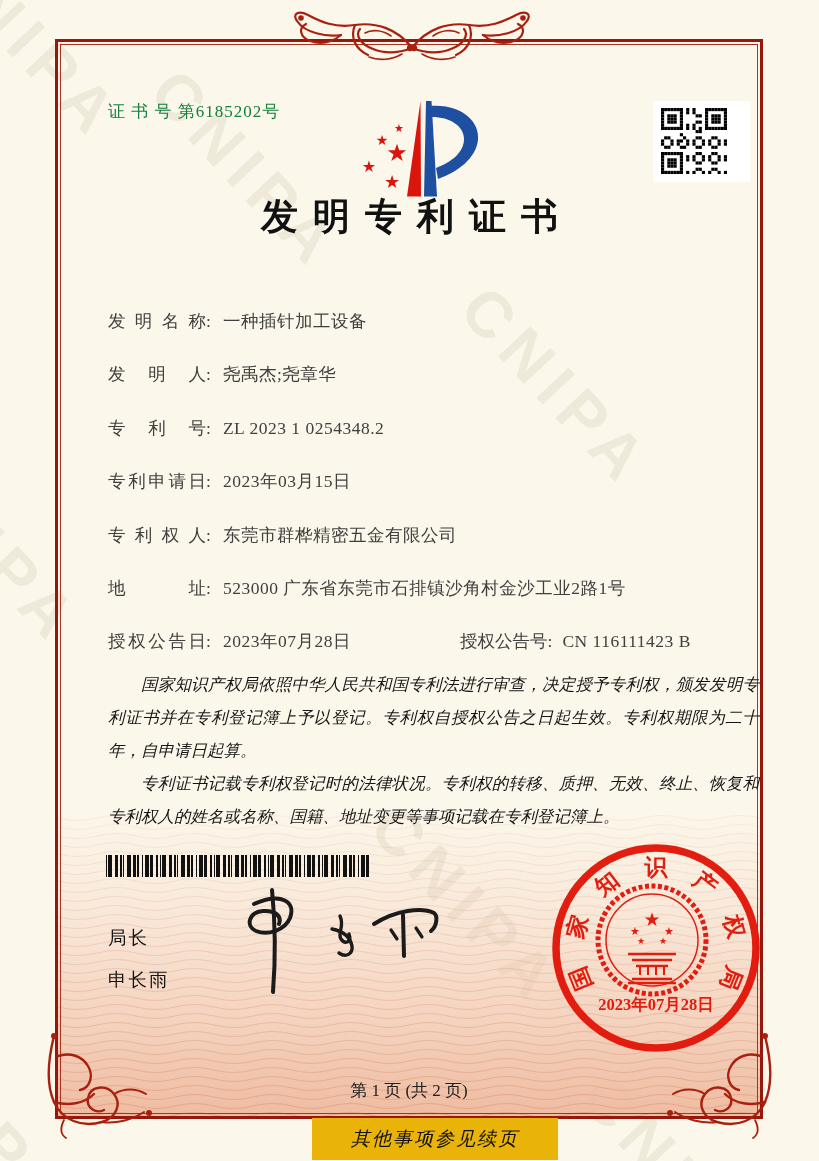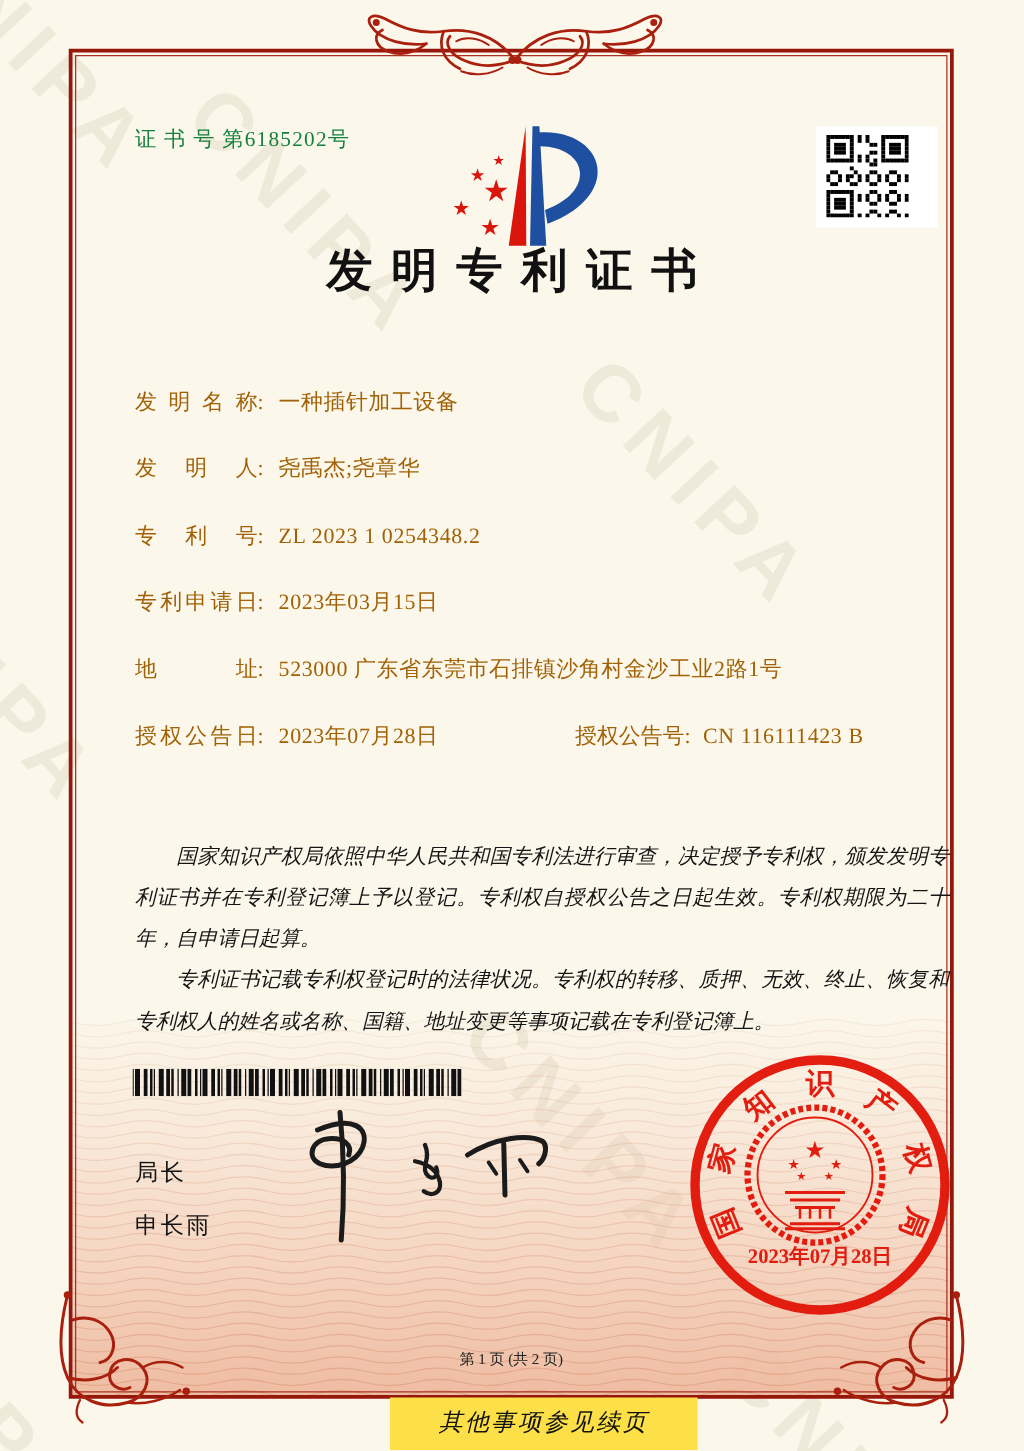--- a/index.html
+++ b/index.html
@@ -24,21 +24,21 @@
 
   .cert-number { position:absolute; left:108px; top:100px; font-size:17px; color:#15803d;
     letter-spacing:1px; z-index:6; }
   .qr-box { position:absolute; left:653px; top:101px; width:97px; height:81px; background:#fff; z-index:6; }
   .qr-box svg { position:absolute; left:8px; top:7px; }
   .logo { position:absolute; left:350px; top:95px; width:130px; height:108px; z-index:6; }
 
   .title { position:absolute; left:0; top:192px; width:819px; text-align:center;
     font-size:37px; font-weight:600; color:#111; letter-spacing:15px; text-indent:15px; z-index:6; }
 
-  .fields { position:absolute; left:108px; top:309px; width:660px; z-index:6; font-size:17.5px; color:#a16207; }
+  .fields { position:absolute; left:108px; top:309px; width:660px; z-index:6; font-size:17.5px; color:#404040; }
   .field-row { position:relative; height:53.4px; white-space:nowrap; }
   .flabel { display:inline-block; width:98px; text-align:justify; text-align-last:justify; }
   .fcolon { margin-right:12px; }
   .fvalue { letter-spacing:0.5px; }
   .fpair2 { position:absolute; left:322px; top:0;margin-left:30px; }
   .fpair2 .fcolon { margin-right:10px; }
 
   .paras { position:absolute; left:108px; top:668px; width:651px; z-index:6;
     font-size:16.5px; line-height:33px; color:#151515; text-align:justify; }
   .kai { font-style:italic; }
@@ -46,22 +46,22 @@
 
   .barcode { position:absolute; left:106px; top:855px; width:268px; height:22px; z-index:7; }
   .officer { position:absolute; left:108px; top:925px; z-index:7; color:#141414;
     font-family:"Liberation Sans","DejaVu Sans",sans-serif; font-size:18.5px; }
   .officer div { margin-bottom:17px; letter-spacing:2px; }
   .signature { position:absolute; left:228px; top:882px; z-index:7; }
 
   .seal { position:absolute; left:546px; top:838px; width:220px; height:220px; z-index:8; opacity:0.96; }
 
   .page-num { position:absolute; left:55px; top:1079px; width:708px; text-align:center;
-    font-size:12px; color:#222; z-index:7; }
-  .cont-note { position:absolute; left:312px; top:1118px; width:246px; height:42px; background:#fde047;
+    font-size:17px; color:#222; z-index:7; }
+  .cont-note { position:absolute; left:312px; top:1118px; width:246px; height:42px; background:#eab308;
     z-index:7; text-align:center; line-height:42px; font-size:19px; color:#111; letter-spacing:2px; }
 </style>
 </head>
 <body>
 
 <div class="page">
 
   <div id="watermarks">
       <div class="watermark" style="left: -30px; top: -75px;">CNIPA</div>
       <div class="watermark" style="left: 190px; top: 55px;">CNIPA</div>
@@ -348,20 +348,21 @@
       </svg>
   </div>
 
   <div class="title">发明专利证书</div>
 
   <div class="fields" id="fields">
       <div class="field-row"><span class="flabel">发明名称</span><span class="fcolon">:</span><span class="fvalue">一种插针加工设备</span></div>
       <div class="field-row"><span class="flabel">发明人</span><span class="fcolon">:</span><span class="fvalue">尧禹杰;尧章华</span></div>
       <div class="field-row"><span class="flabel">专利号</span><span class="fcolon">:</span><span class="fvalue">ZL 2023 1 0254348.2</span></div>
       <div class="field-row"><span class="flabel">专利申请日</span><span class="fcolon">:</span><span class="fvalue">2023年03月15日</span></div>
+      <div class="field-row"><span class="flabel">专利权人</span><span class="fcolon">:</span><span class="fvalue">东莞市群桦精密五金有限公司</span></div>
       <div class="field-row"><span class="flabel">地址</span><span class="fcolon">:</span><span class="fvalue">523000 广东省东莞市石排镇沙角村金沙工业2路1号</span></div>
       <div class="field-row"><span class="flabel">授权公告日</span><span class="fcolon">:</span><span class="fvalue">2023年07月28日</span><span class="fpair2"><span class="">授权公告号</span><span class="fcolon">:</span><span class="fvalue">CN 116111423 B</span></span></div>
     </div>
 
   <div class="paras kai" id="paras">
       <p>国家知识产权局依照中华人民共和国专利法进行审查，决定授予专利权，颁发发明专利证书并在专利登记簿上予以登记。专利权自授权公告之日起生效。专利权期限为二十年，自申请日起算。</p>
       <p>专利证书记载专利权登记时的法律状况。专利权的转移、质押、无效、终止、恢复和专利权人的姓名或名称、国籍、地址变更等事项记载在专利登记簿上。</p>
     </div>
 
   <svg class="barcode" id="barcode" viewBox="0 0 268 22">

